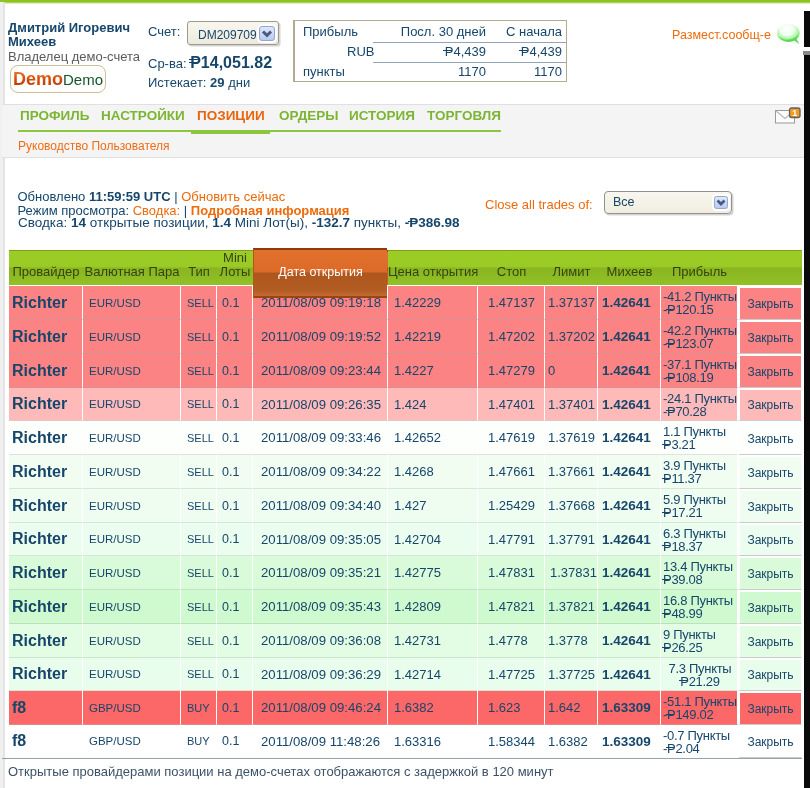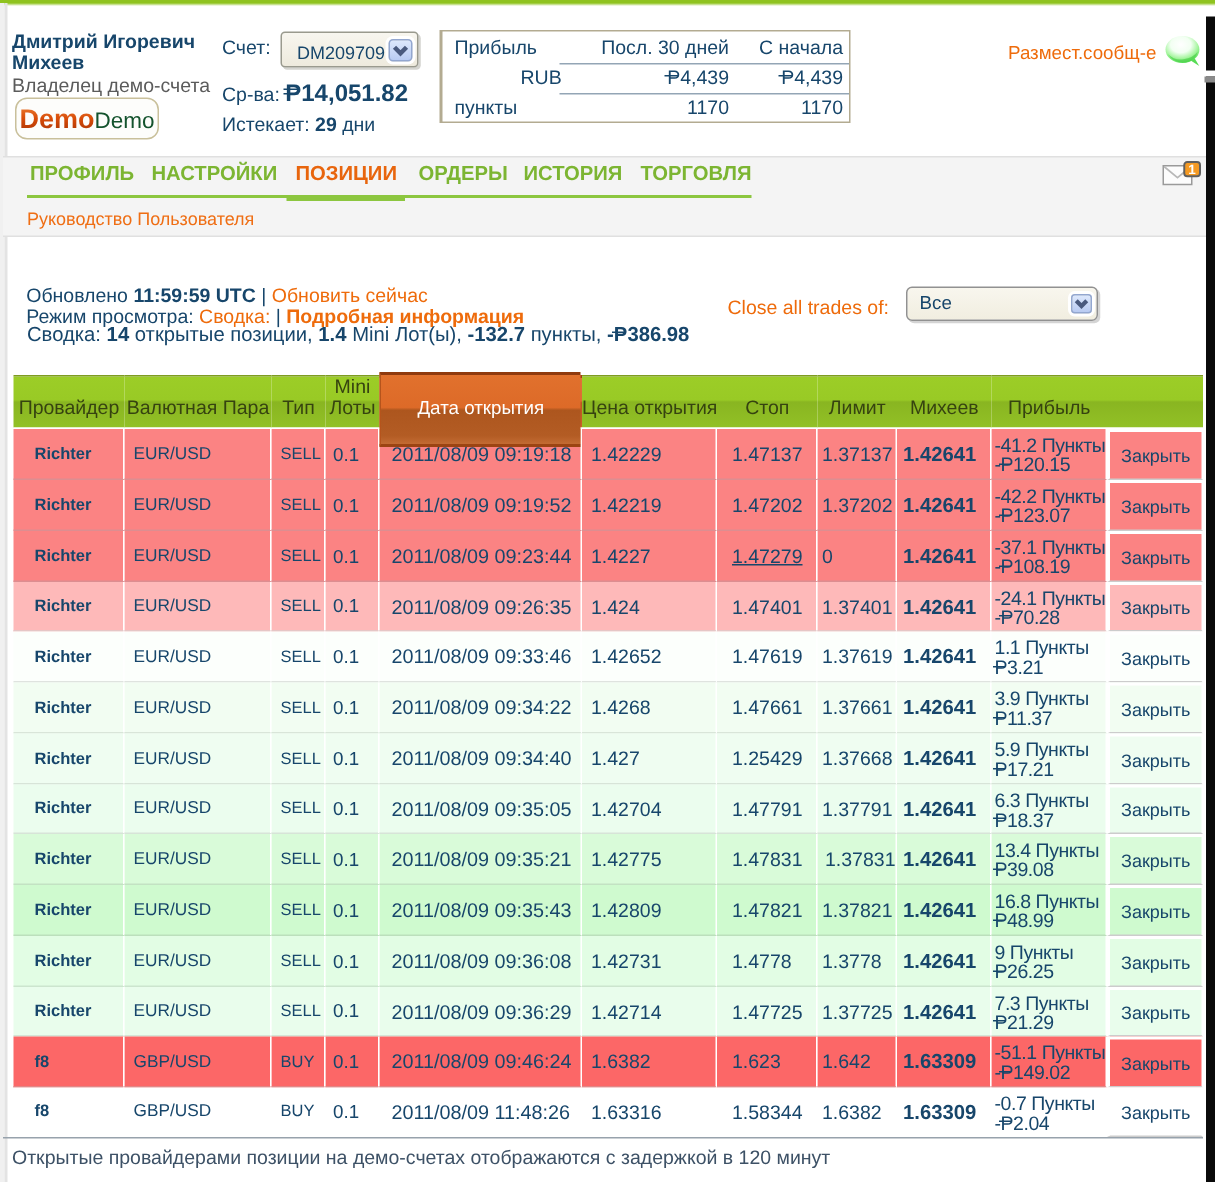--- a/index.html
+++ b/index.html
@@ -15,21 +15,21 @@
 .rb u.u2 { top:0.6em; border-top-width:1px; }
 
 #postable td { overflow:hidden; white-space:nowrap; }
 td.hd { background:linear-gradient(180deg,#9ccd27 0,#99ca25 46%,#89b521 50%,#92c126 100%);
   color:#364310; font-size:13px; text-align:center; vertical-align:bottom; padding-bottom:7.5px; line-height:13px;
   border-top:1px solid #7e9c20; border-bottom:1px solid #fff; }
 td.hdm { padding-bottom:6px; line-height:14px; }
 td.hdate { background:linear-gradient(180deg,#e0713a 0,#dd6c35 46%,#bf5420 50%,#ca5f28 100%);
   color:#fff; border-top:2px solid #a33c10; }
 td.c { vertical-align:middle; border-bottom:1px solid #ccc; border-right:1px solid #fff; }
-td.c1 { padding-left:14px; font-size:11px; }
+td.c1 { padding-left:3px; font-size:16px; }
 td.c2 { padding-left:6px; font-size:11.5px; }
 td.c3 { padding-left:6px; font-size:11px; }
 td.c4 { padding-left:5px; font-size:12.5px; }
 td.c5 { padding-left:8px; font-size:13.2px; }
 td.c6 { padding-left:6px; }
 td.c7 { padding-left:10px; }
 td.c8 { padding-left:3px; }
 td.c9 { padding-left:4px; font-size:13.5px; }
 td.c10 { padding-left:2px; padding-top:1px; line-height:13px; font-size:13px; letter-spacing:-0.3px; }
 td.c11 { text-align:center; border-left:2px solid #fff; border-top:2px solid #fff; border-right:1px solid #fff; font-size:12px; }
@@ -188,21 +188,21 @@
 <td class="c c10" style="border-bottom-color:#dc8e91;">-42.2 Пункты<br>-<span class="rb"><i>Р</i><u></u></span>123.07</td>
 <td class="c c11">Закрыть</td>
 </tr>
 <tr style="height:34px;background:#fb8383;">
 <td class="c c1" style="border-bottom-color:#dc8e91;"><b>Richter</b></td>
 <td class="c c2" style="border-bottom-color:#dc8e91;">EUR/USD</td>
 <td class="c c3" style="border-bottom-color:#dc8e91;">SELL</td>
 <td class="c c4" style="border-bottom-color:#dc8e91;">0.1</td>
 <td class="c c5" style="border-bottom-color:#dc8e91;">2011/08/09 09:23:44</td>
 <td class="c c6" style="border-bottom-color:#dc8e91;">1.4227</td>
-<td class="c c7" style="border-bottom-color:#dc8e91;text-decoration:underline;">1.47279</td>
+<td class="c c7" style="border-bottom-color:#dc8e91;">1.47279</td>
 <td class="c c8" style="border-bottom-color:#dc8e91;">0</td>
 <td class="c c9" style="border-bottom-color:#dc8e91;"><b>1.42641</b></td>
 <td class="c c10" style="border-bottom-color:#dc8e91;">-37.1 Пункты<br>-<span class="rb"><i>Р</i><u></u></span>108.19</td>
 <td class="c c11">Закрыть</td>
 </tr>
 <tr style="height:33px;background:#feb9b9;">
 <td class="c c1" style="border-bottom-color:#e5c6c6;"><b>Richter</b></td>
 <td class="c c2" style="border-bottom-color:#e5c6c6;">EUR/USD</td>
 <td class="c c3" style="border-bottom-color:#e5c6c6;">SELL</td>
 <td class="c c4" style="border-bottom-color:#e5c6c6;">0.1</td>
@@ -308,21 +308,21 @@
 <tr style="height:33px;background:#e9fdec;">
 <td class="c c1" style="border-bottom-color:#d3e5d6;"><b>Richter</b></td>
 <td class="c c2" style="border-bottom-color:#d3e5d6;">EUR/USD</td>
 <td class="c c3" style="border-bottom-color:#d3e5d6;">SELL</td>
 <td class="c c4" style="border-bottom-color:#d3e5d6;">0.1</td>
 <td class="c c5" style="border-bottom-color:#d3e5d6;">2011/08/09 09:36:29</td>
 <td class="c c6" style="border-bottom-color:#d3e5d6;">1.42714</td>
 <td class="c c7" style="border-bottom-color:#d3e5d6;">1.47725</td>
 <td class="c c8" style="border-bottom-color:#d3e5d6;">1.37725</td>
 <td class="c c9" style="border-bottom-color:#d3e5d6;"><b>1.42641</b></td>
-<td class="c c10" style="border-bottom-color:#d3e5d6;">7.3 Пункты<br><span class="rb"><i>Р</i><u></u></span>21.29</td>
+<td class="c c10" style="border-bottom-color:#d3e5d6;text-align:center;">7.3 Пункты<br><span class="rb"><i>Р</i><u></u></span>21.29</td>
 <td class="c c11">Закрыть</td>
 </tr>
 <tr style="height:34px;background:#fc6767;">
 <td class="c c1" style="border-bottom-color:#e08888;"><b>f8</b></td>
 <td class="c c2" style="border-bottom-color:#e08888;">GBP/USD</td>
 <td class="c c3" style="border-bottom-color:#e08888;">BUY</td>
 <td class="c c4" style="border-bottom-color:#e08888;">0.1</td>
 <td class="c c5" style="border-bottom-color:#e08888;margin-top:24px;">2011/08/09 09:46:24</td>
 <td class="c c6" style="border-bottom-color:#e08888;">1.6382</td>
 <td class="c c7" style="border-bottom-color:#e08888;">1.623</td>

